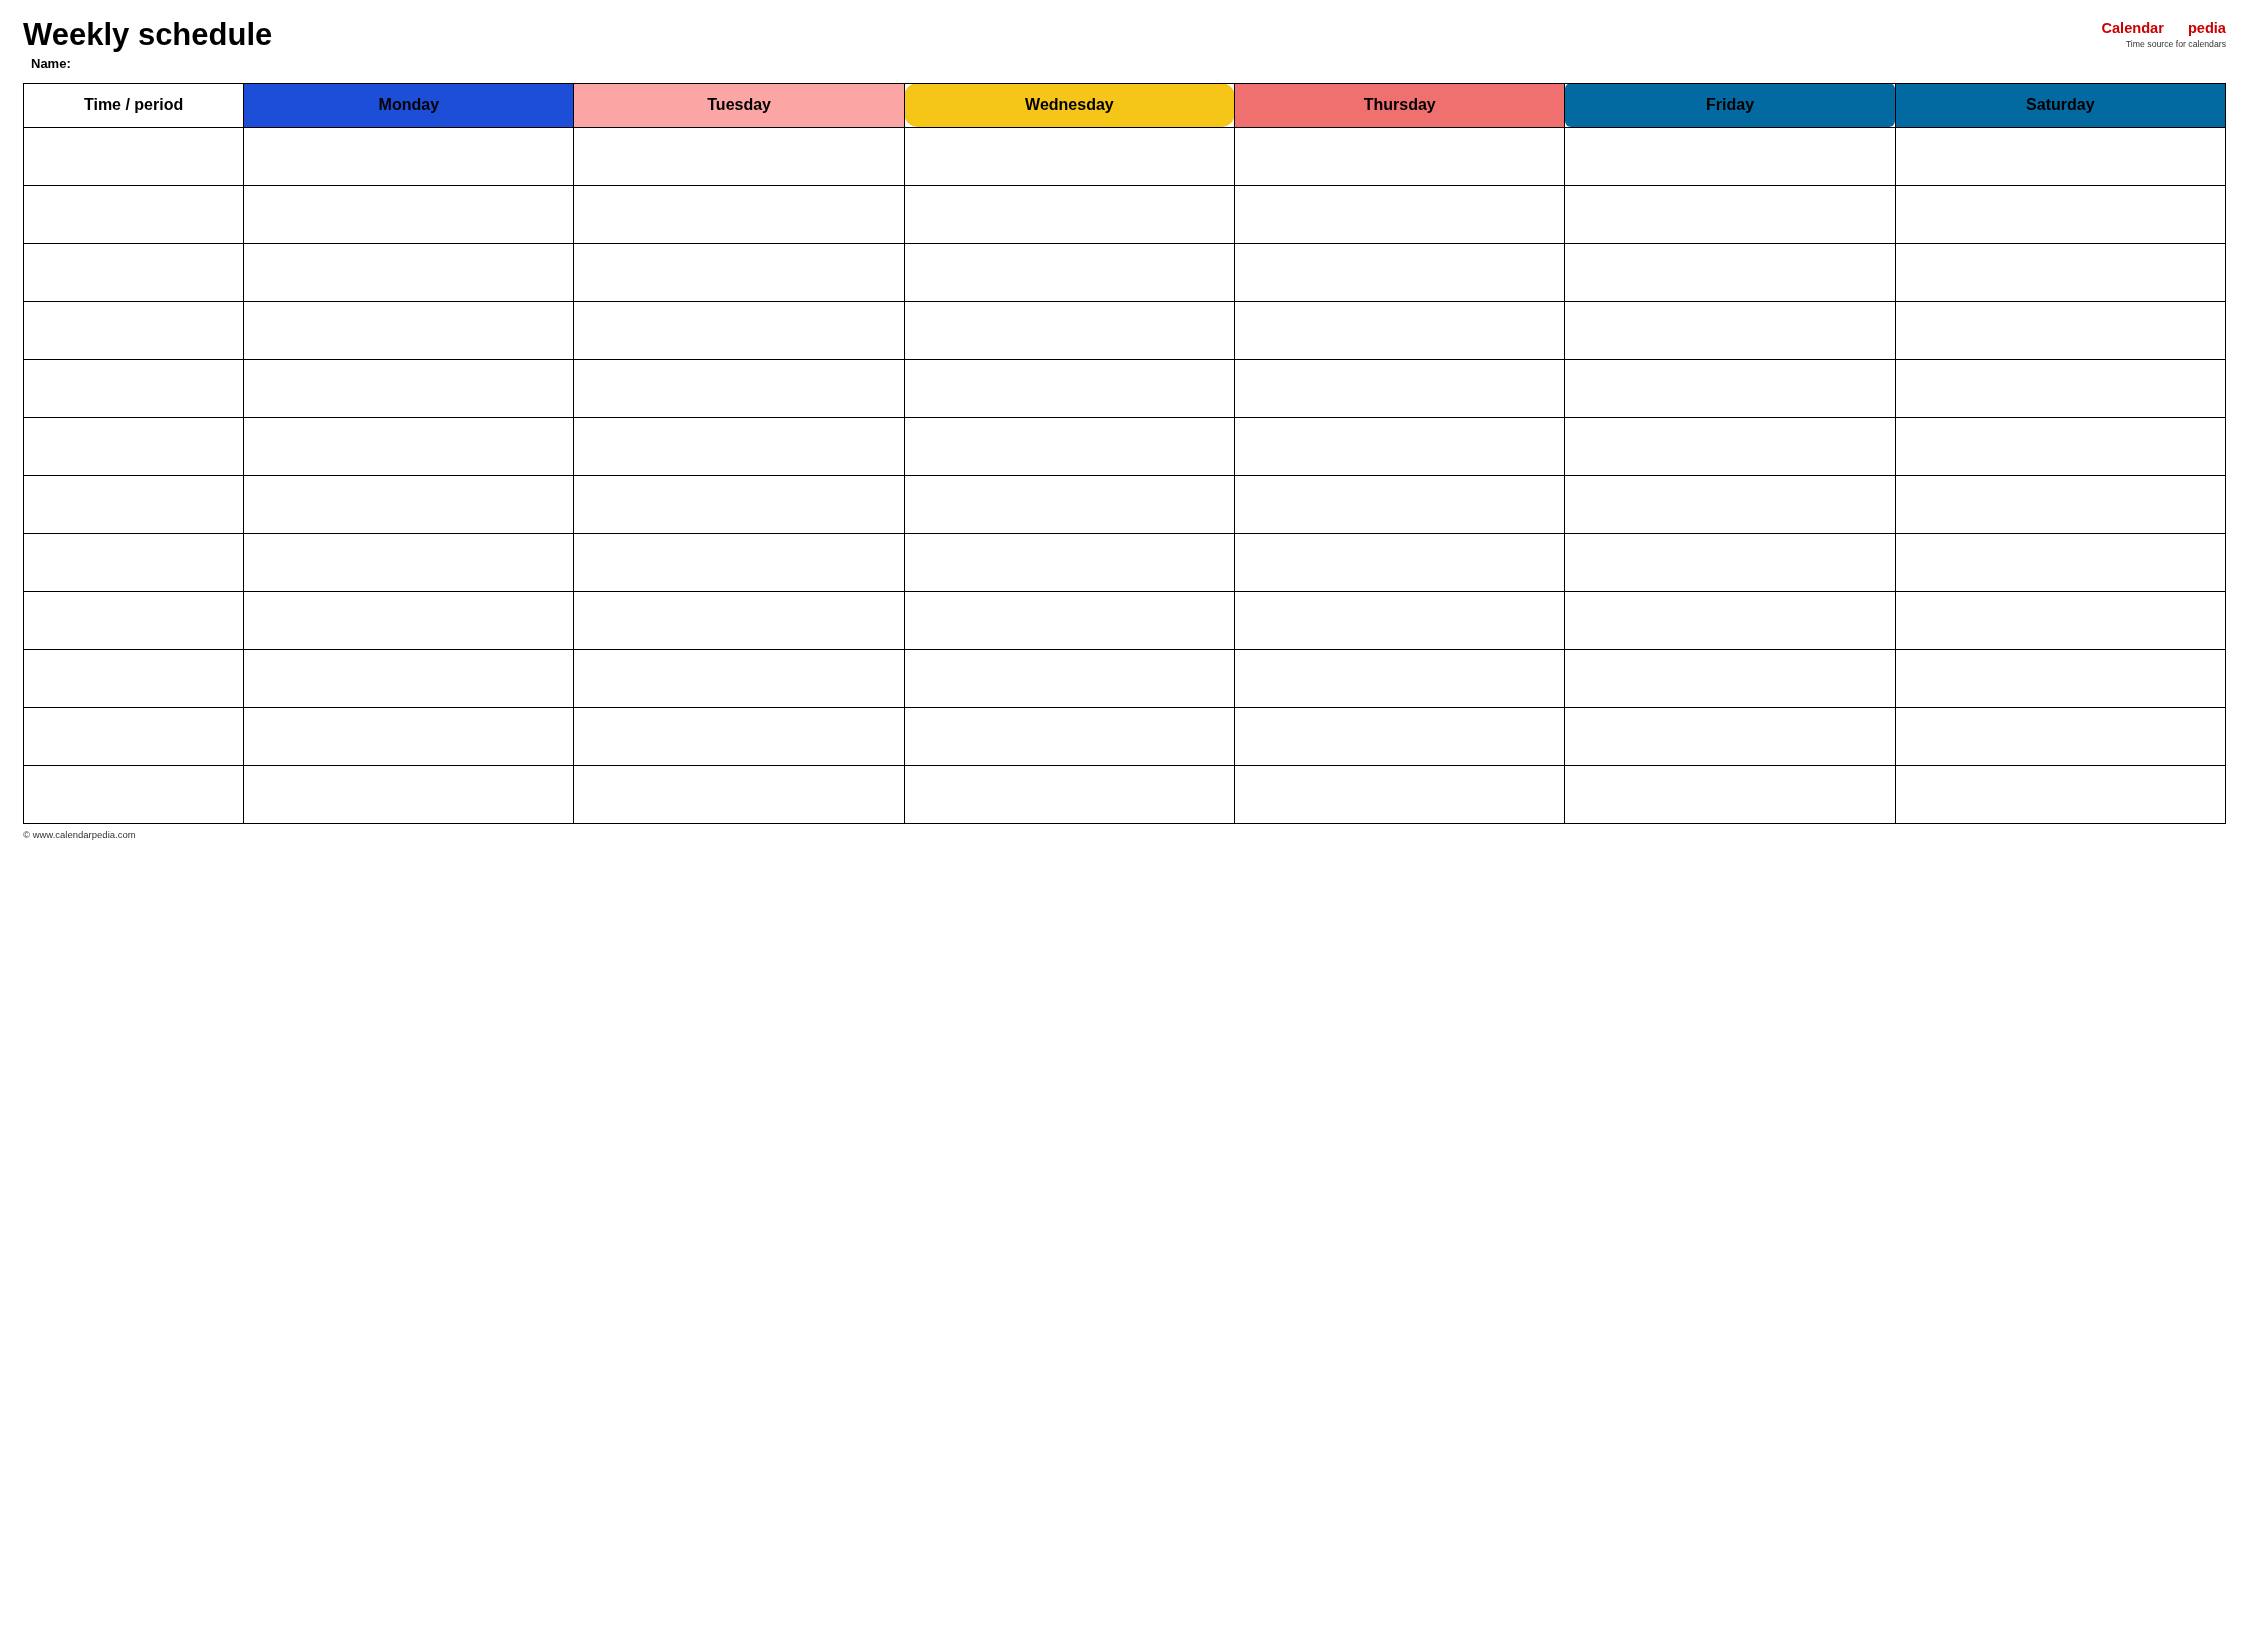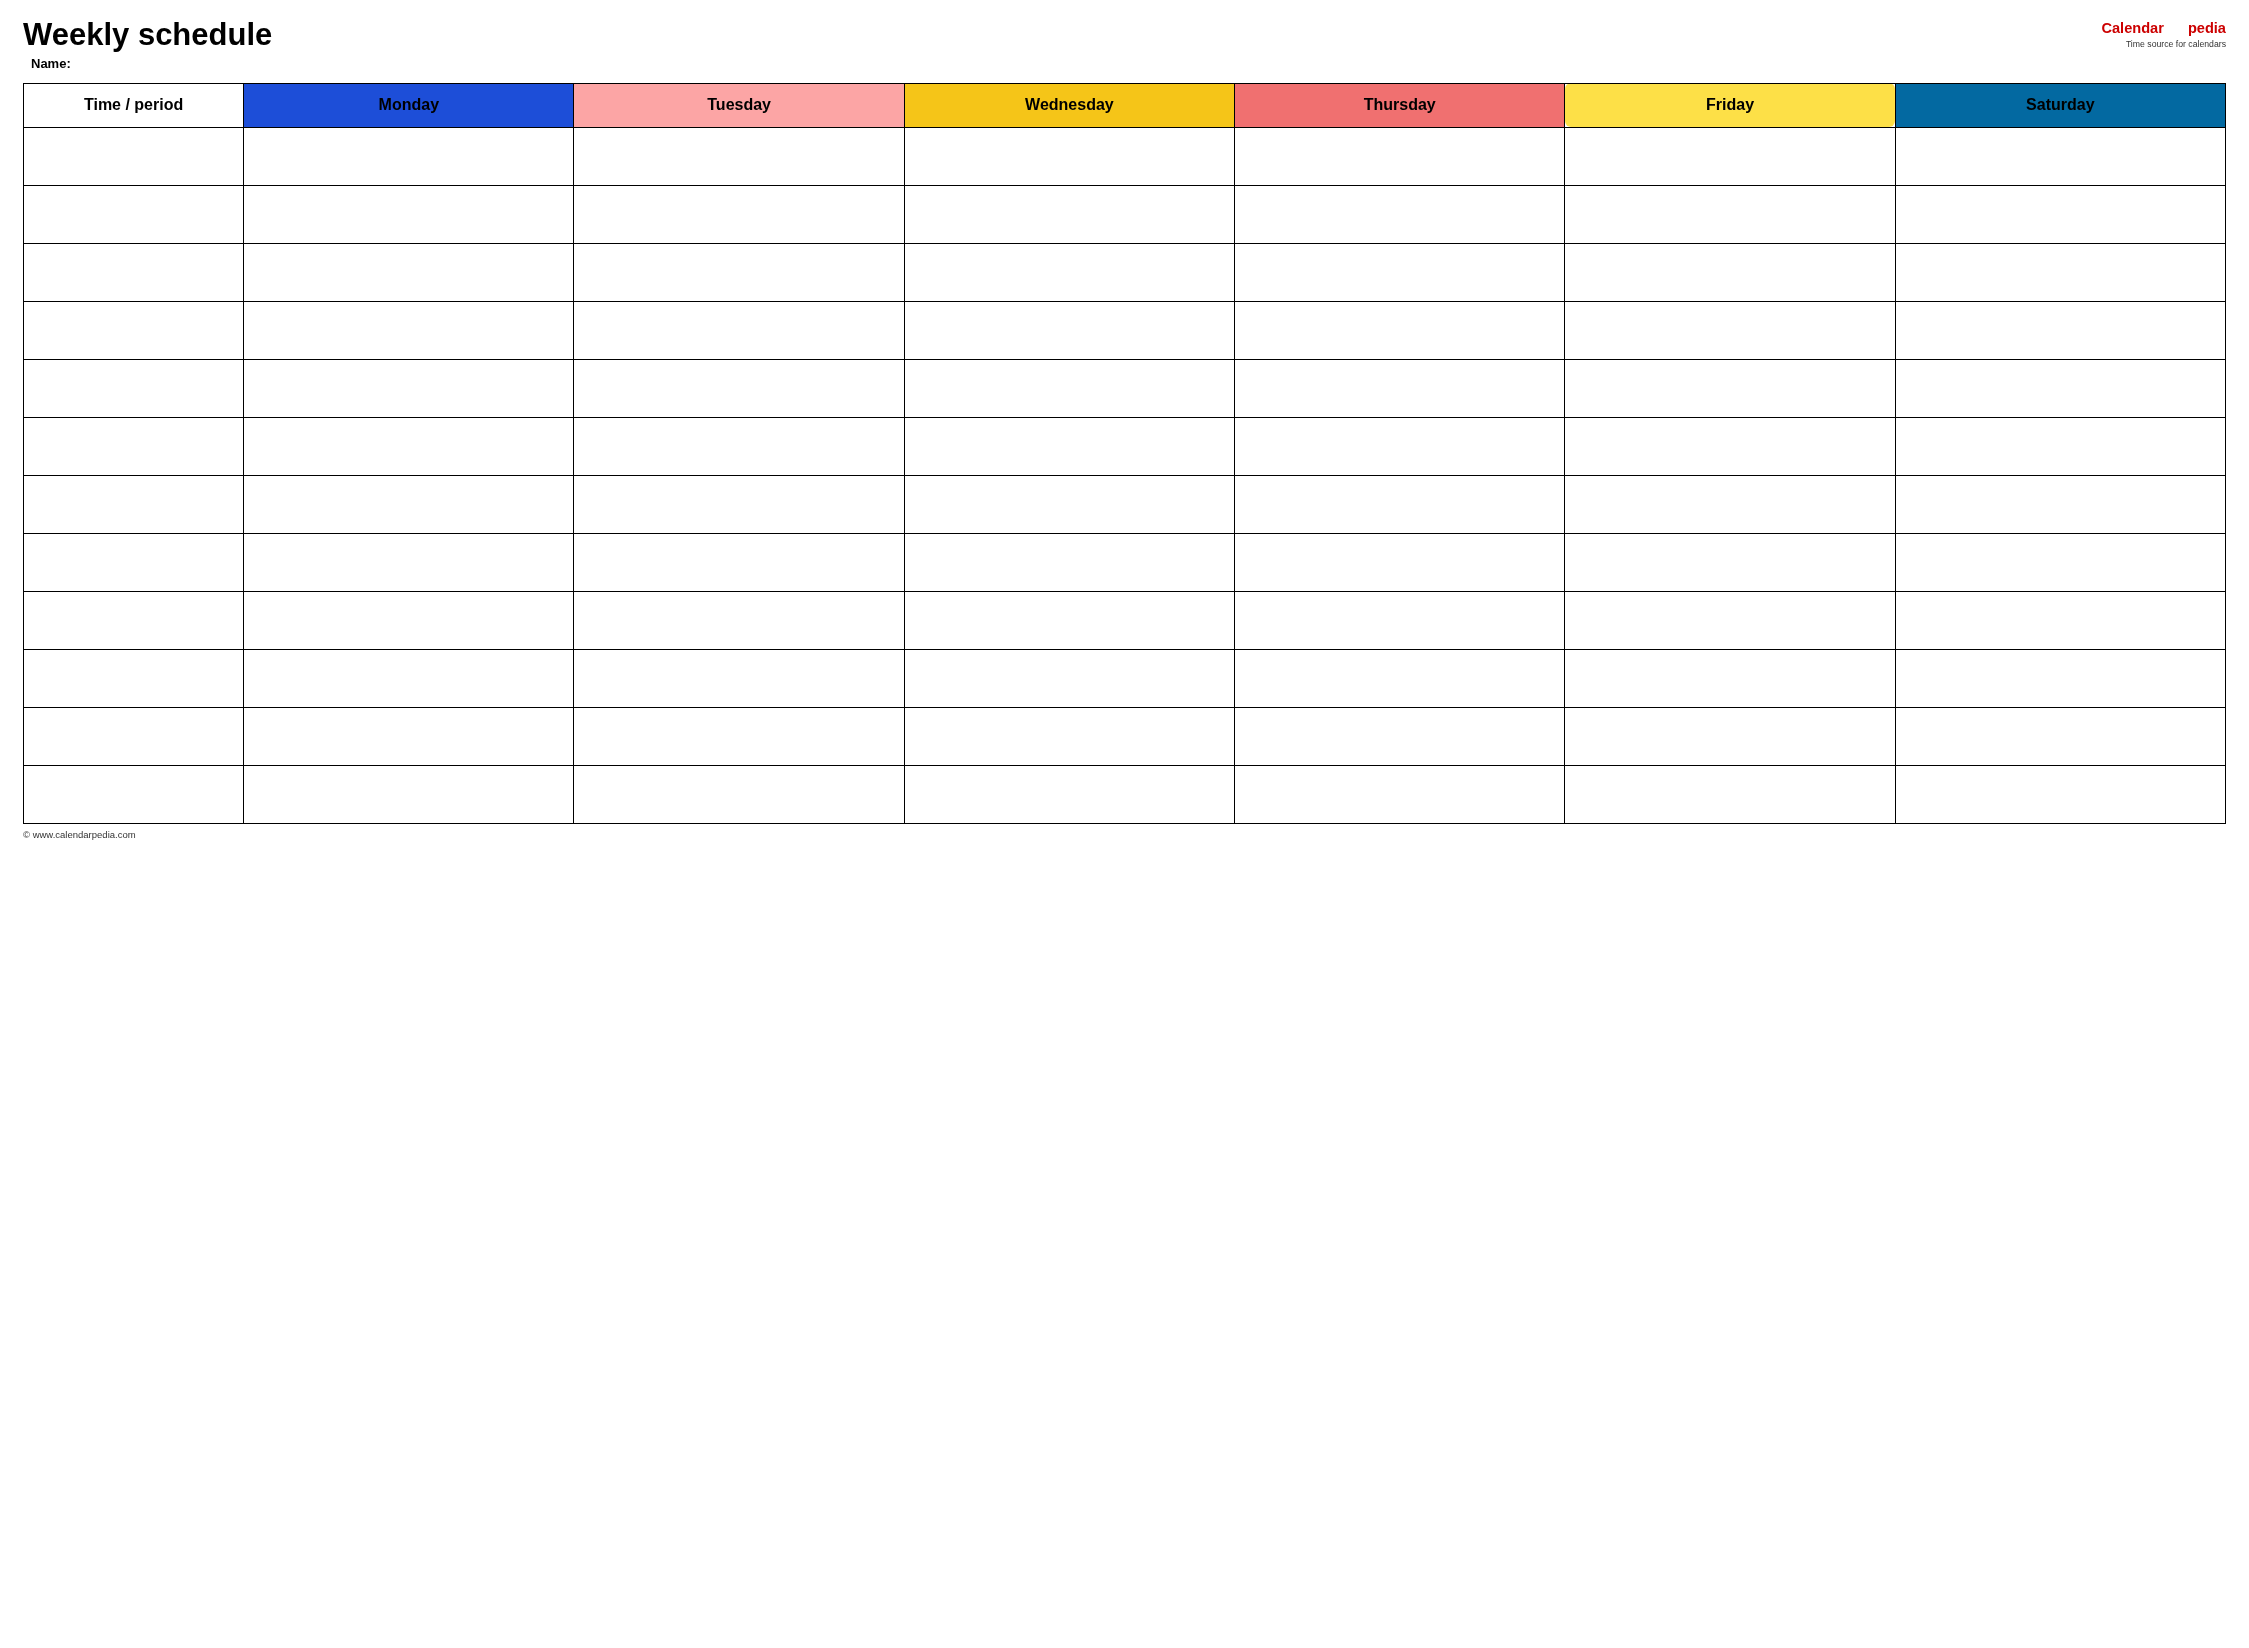--- a/index.html
+++ b/index.html
@@ -97,30 +97,31 @@
     }
 
     .col-tuesday {
       width: 15%;
       background-color: #fca5a5;
     }
 
     .col-wednesday {
       width: 15%;
       background-color: #f5c518;
+      border-radius: 14px;
     }
 
     .col-thursday {
       width: 15%;
       background-color: #f07070;
     }
 
     .col-friday {
       width: 15%;
-      background-color: #fde047;
+      background-color: #0369a1;
       border-radius: 6px;
     }
 
     .col-saturday {
       width: 15%;
       background-color: #0369a1;
     }
 
     .schedule-table tbody td {
       background-color: #ffffff;

